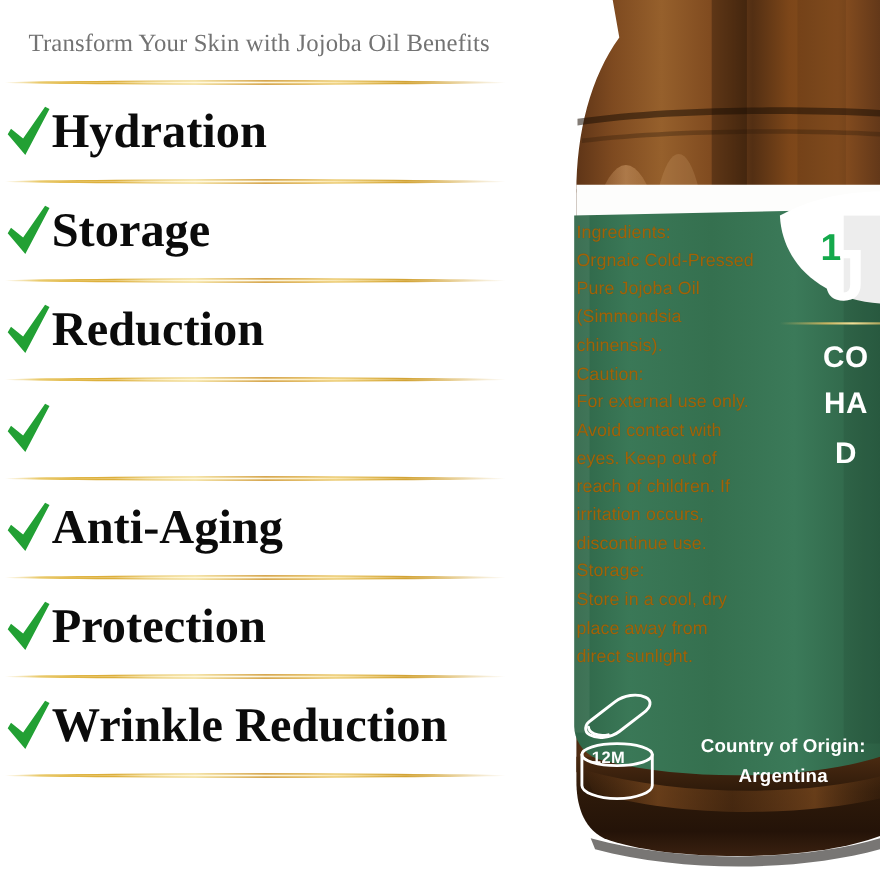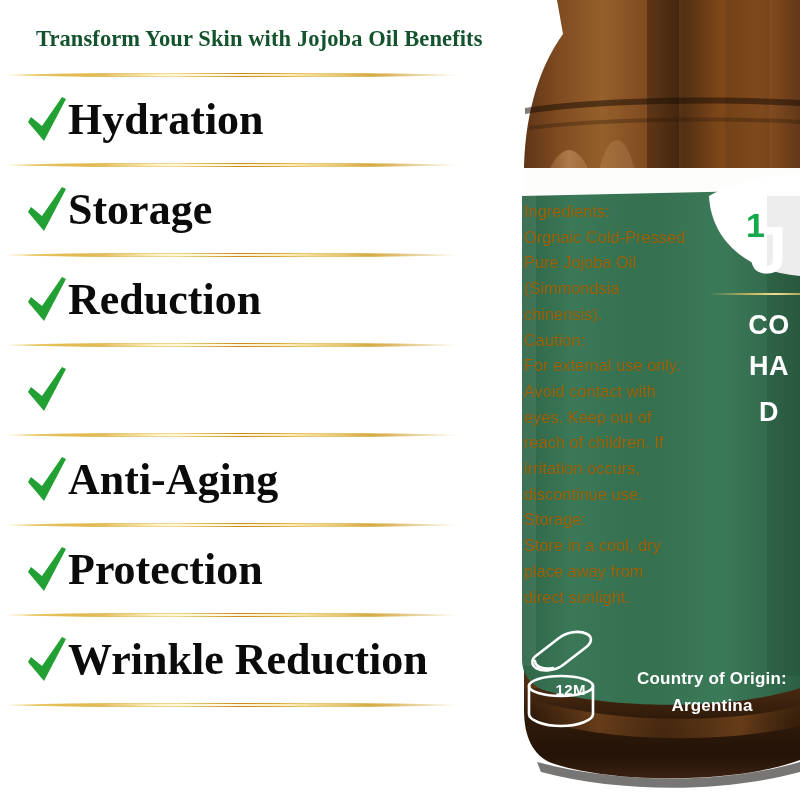--- a/index.html
+++ b/index.html
@@ -12,28 +12,28 @@
     width: 800px;
     height: 800px;
     overflow: hidden;
     background: #ffffff;
     font-family: "Liberation Sans", sans-serif;
   }
 
   
   .headline {
     position: absolute;
-    left: 36px;
+    left: 26px;
     top: 26px;
     width: 540px;
     font-family: "Liberation Serif", serif;
-    font-weight: bold;
+    font-weight: normal;
     font-size: 22.5px;
     letter-spacing: 0.1px;
-    color: #14532d;
+    color: #737373;
     white-space: nowrap;
   }
 
   .benefits {
     position: absolute;
     left: 0px;
     top: 68px;
     width: 500px;
   }
 
@@ -75,21 +75,21 @@
       rgba(255,252,238,0.98) 50%,
       rgba(255,243,205,0.9) 70%,
       rgba(255,255,255,0) 100%);
   }
 
   .benefit-row {
     position: relative;
     display: flex;
     align-items: center;
     height: 76px;
-    padding-left: 24px;
+    padding-left: 3px;
     box-sizing: border-box;
   }
   .check-icon {
     flex: 0 0 auto;
     width: 46px;
     height: 54px;
     margin-right: 2px;
     display: block;
   }
   .benefit-label {
@@ -199,21 +199,21 @@
     font-size: 17px;
     font-weight: bold;
     line-height: 27px;
     letter-spacing: 0.2px;
   }
   .pao-text {
     position: absolute;
     left: 41px;
     top: 681px;
     width: 48px;
-    text-align: right;
+    text-align: left;
     color: #ffffff;
     font-size: 15px;
     font-weight: bold;
     letter-spacing: 0.4px;
   }
 </style>
 </head>
 <body>
 
 <div id="canvas">

